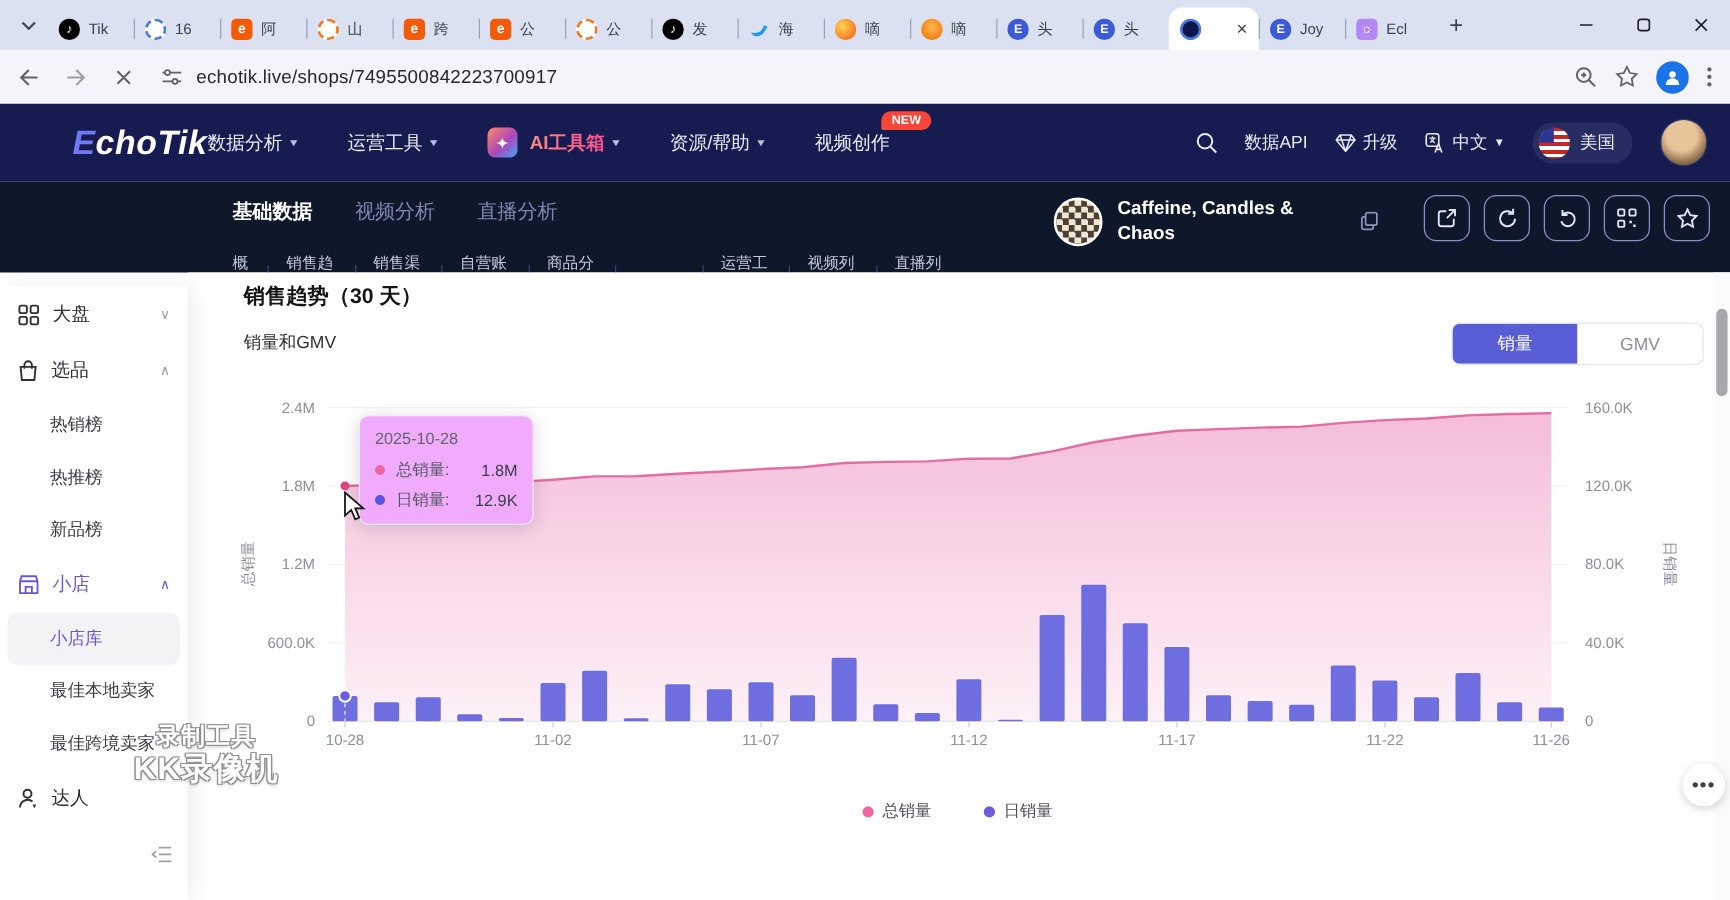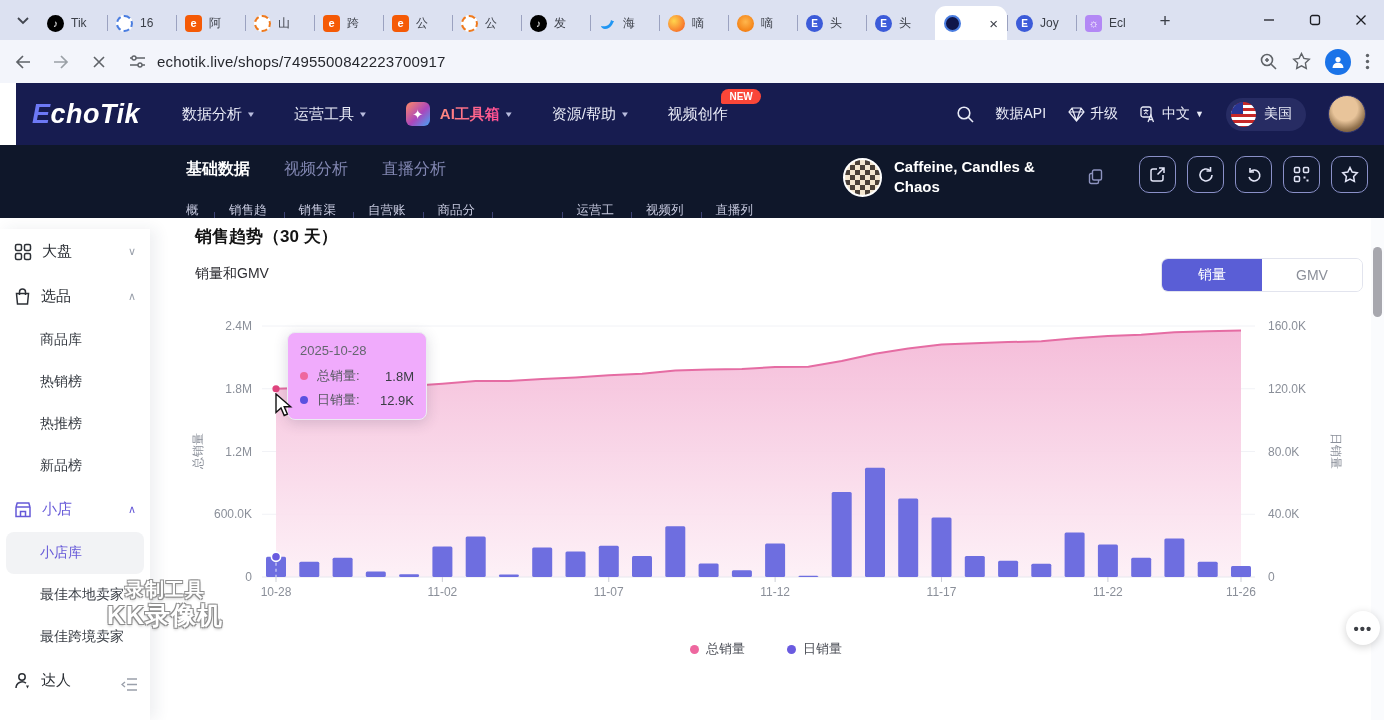--- a/index.html
+++ b/index.html
@@ -43,22 +43,22 @@
     display:flex; align-items:center; }
   .navbtn { width:30px; height:30px; display:flex; align-items:center; justify-content:center;
     margin-left:8px; color:#5f6368; }
   .siteinfo { margin:0 10px 0 14px; color:#5f6368; display:flex; }
   .urltext { font-size:15px; color:#26282e; letter-spacing:.2px; }
   .toolright { margin-left:auto; display:flex; align-items:center; gap:14px; padding-right:14px; color:#5f6368; }
   .profcircle { width:26px; height:26px; border-radius:50%; background:#1a73e8; display:flex;
     align-items:center; justify-content:center; }
 
   
-  .appheader { position:absolute; top:83px; left:16px; right:0; height:62px; background:#171c50;
-    display:flex; align-items:center; }
+  .appheader { position:absolute; top:83px; left:0; right:0; height:62px; background:#171c50;
+    display:flex; align-items:center;text-align:right; }
   .logo { font-size:27px; font-weight:800; font-style:italic; color:#fff; margin-left:16px;
     letter-spacing:.5px; width:150px; flex:none; }
   .logo b { color:#6d79f5; }
   .mainnav { display:flex; align-items:center; gap:38px; color:#e9ebf7; font-size:15px; }
   .navitem { display:flex; align-items:center; gap:4px; position:relative; white-space:nowrap; }
   .caret { font-size:10px; color:#b9bdde; transform:scaleY(.8); }
   .ai-ic { width:24px; height:24px; border-radius:6px; margin-right:6px;
     background:linear-gradient(135deg,#ff8a65,#ab47bc 55%,#42a5f5); display:flex; align-items:center;
     justify-content:center; color:#fff; font-size:13px; }
   .ai-txt { background:linear-gradient(90deg,#ff8a80,#ff4d94); -webkit-background-clip:text;
@@ -441,21 +441,20 @@
         <div class="sgroup">
           <span style="display:flex">
             <svg width="17" height="18" viewBox="0 0 17 18">
               <path d="M2.5 5.5h12l-1 10.5h-10z" fill="none" stroke="currentColor" stroke-width="1.5"></path>
               <path d="M5.5 7V4a3 3 0 0 1 6 0v3" fill="none" stroke="currentColor" stroke-width="1.5"></path>
             </svg>
           </span>
           <span>选品</span>
           <span class="chev">∧</span>
         </div>
-        <div class="schild">商品库</div>
         <div class="schild">热销榜</div>
         <div class="schild">热推榜</div>
         <div class="schild">新品榜</div>
         <div class="sgroup purp">
           <span style="display:flex">
             <svg width="18" height="17" viewBox="0 0 18 17">
               <path d="M2 6l1.2-4h11.6L16 6M2 6v9.5h14V6M2 6h14M6.5 15.5v-5h5v5" fill="none" stroke="currentColor" stroke-width="1.5"></path>
             </svg>
           </span>
           <span>小店</span>

